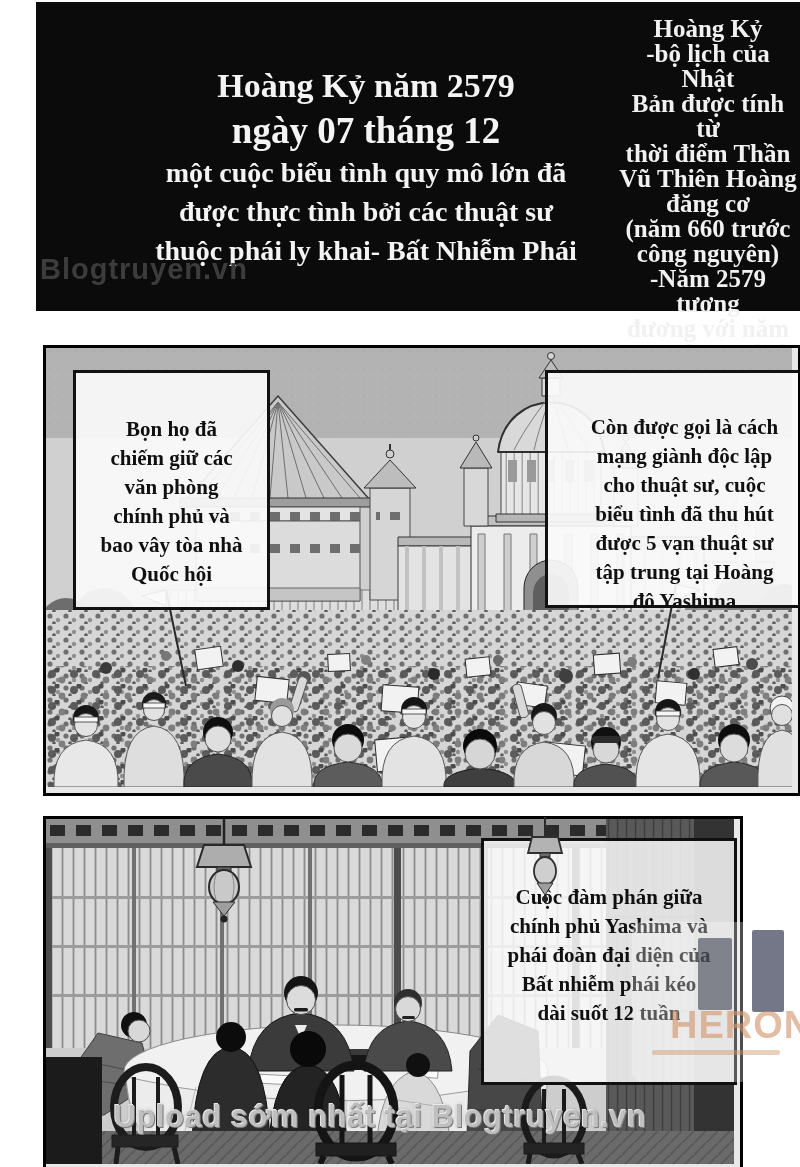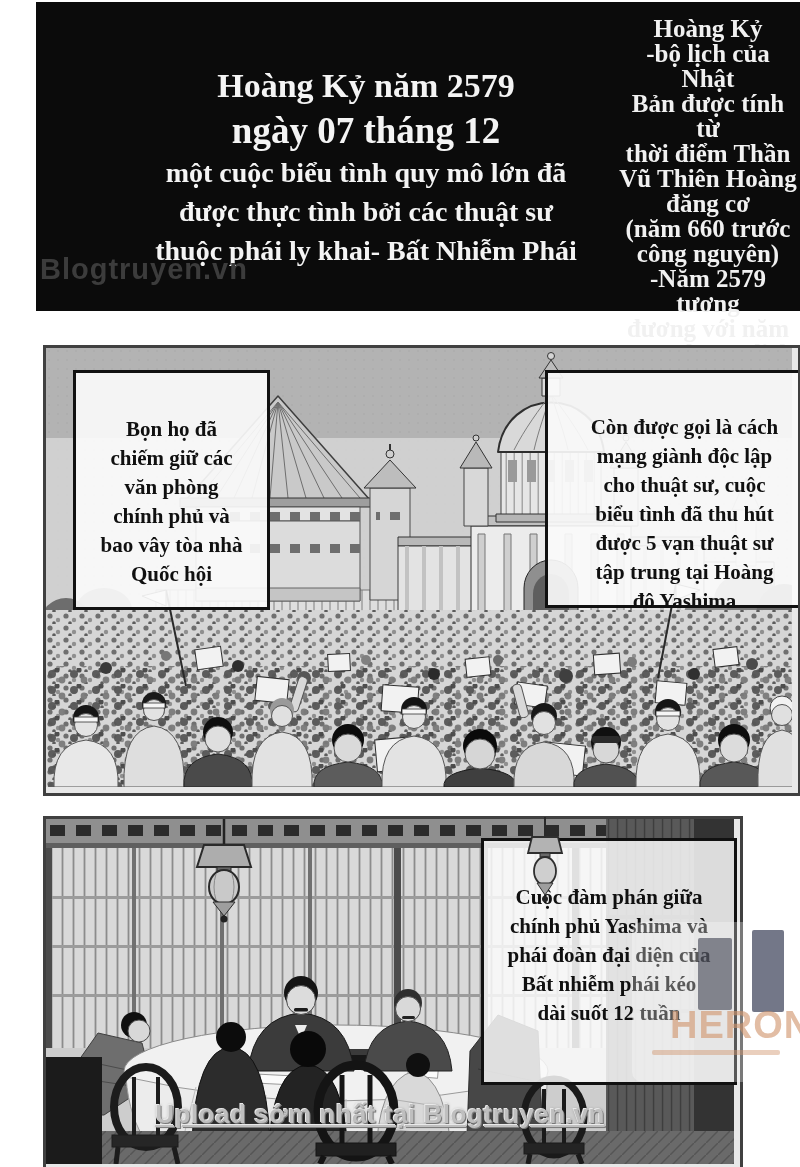--- a/index.html
+++ b/index.html
@@ -12,21 +12,21 @@
   .hdr-title{position:absolute;left:70px;top:60px;width:520px;text-align:center;color:#f4f4f4;font-weight:bold;}
   .hdr-title .t1{font-size:34px;line-height:47px;}
   .hdr-title .t2{font-size:37px;line-height:44px;}
   .hdr-title .t3{font-size:28px;line-height:39px;}
   .hdr-side{position:absolute;right:2px;top:14px;width:180px;text-align:center;color:#f1f1f1;
             font-weight:bold;font-size:25px;line-height:25px;}
   .hdr-wm{position:absolute;left:4px;top:251px;font-family:"Liberation Sans","DejaVu Sans",sans-serif;
           font-weight:bold;font-size:29px;color:#3c3c3c;letter-spacing:1px;}
 
   
-  .panel{position:absolute;border:3px solid #404040;background:#e8e8e8;overflow:hidden;}
+  .panel{position:absolute;border:3px solid #000000;background:#e8e8e8;overflow:hidden;}
   .p1{left:43px;top:345px;width:752px;height:445px;}
   .p2{left:43px;top:816px;width:694px;height:351px;}
   .panel svg{position:absolute;left:0;top:0;}
 
   
   .cap{position:absolute;background:rgba(250,250,250,0.92);border:3px solid #111;
        color:#101010;font-weight:bold;font-size:21px;line-height:29px;text-align:center;
        box-sizing:border-box;}
   .cap1{left:27px;top:22px;width:197px;height:240px;padding-top:42px;}
   .cap2{left:499px;top:22px;width:279px;height:238px;padding-top:40px;text-align:center;}
@@ -38,23 +38,23 @@
   .heron-card{position:absolute;left:632px;top:922px;width:160px;height:160px;
               background:rgba(255,255,255,0.30);border-radius:10px;}
   .heron-cover{position:absolute;border-radius:2px;}
   .heron-cover.c1{left:698px;top:938px;width:34px;height:72px;background:rgba(45,50,66,0.55);}
   .heron-cover.c2{left:752px;top:930px;width:32px;height:82px;background:rgba(22,28,56,0.60);}
   .heron-text{position:absolute;left:646px;top:1004px;font-family:"Liberation Sans","DejaVu Sans",sans-serif;
               font-weight:bold;font-size:38px;letter-spacing:1px;color:rgba(209,148,108,0.62);margin-left:24px;}
   .heron-line{position:absolute;left:652px;top:1050px;width:128px;height:5px;
               background:rgba(209,148,108,0.45);border-radius:2px;}
   .foot-wm{position:absolute;left:100px;top:1099px;width:560px;text-align:center;z-index:60;
-           font-family:"Liberation Sans","DejaVu Sans",sans-serif;font-weight:bold;font-size:26px;
+           font-family:"Liberation Sans","DejaVu Sans",sans-serif;font-weight:bold;font-size:31px;
            color:#bfbfbf;letter-spacing:0.5px;
-           text-shadow:1px 1px 0 #7c7c7c,-1px -1px 0 #e9e9e9,0 0 3px rgba(80,80,80,.55);text-decoration:underline;}
+           text-shadow:1px 1px 0 #7c7c7c,-1px -1px 0 #e9e9e9,0 0 3px rgba(80,80,80,.55);}
 </style>
 </head>
 <body>
 
 <div id="page">
 
   <header class="hdr">
     <div class="hdr-title">
       <div class="t1">Hoàng Kỷ năm 2579</div>
       <div class="t2">ngày 07 tháng 12</div>

